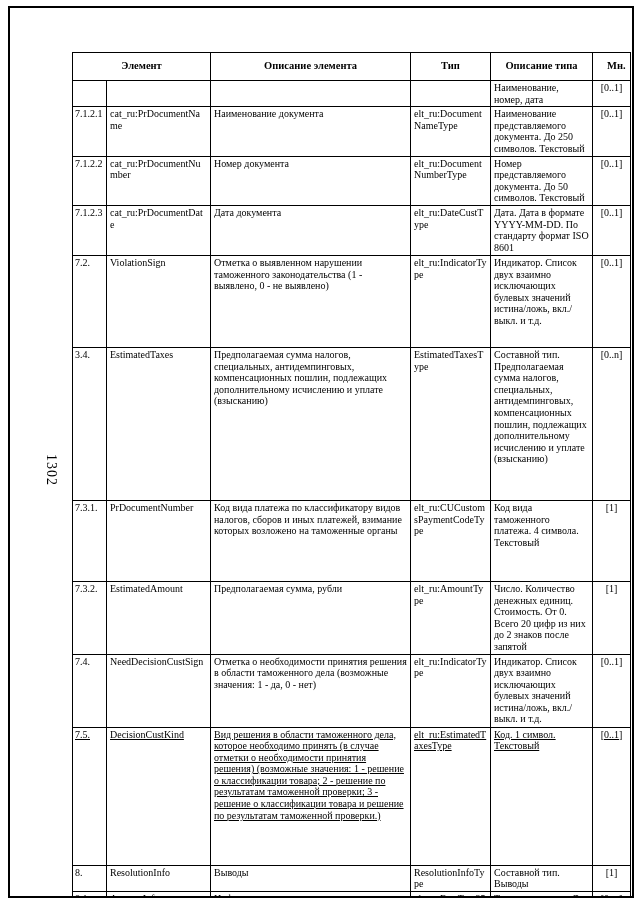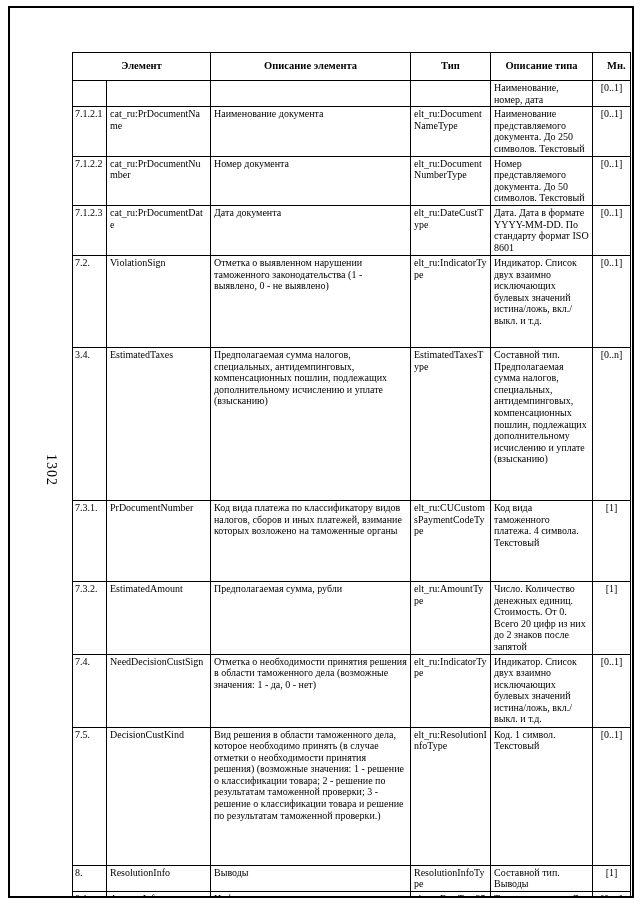--- a/index.html
+++ b/index.html
@@ -141,25 +141,25 @@
             <td class="col-mult">[1]</td>
           </tr>
           <tr style="height: 73px; padding-left: 34px;">
             <td class="col-num">7.4.</td>
             <td class="col-name">NeedDecisionCustSign</td>
             <td class="col-desc">Отметка о необходимости принятия решения в области таможенного дела (возможные значения: 1 - да, 0 - нет)</td>
             <td class="col-type">elt_ru:IndicatorType</td>
             <td class="col-type_desc">Индикатор. Список двух взаимно исключающих булевых значений истина/ложь, вкл./выкл. и т.д.</td>
             <td class="col-mult">[0..1]</td>
           </tr>
-          <tr style="height: 138px;">
+          <tr style="height: 138px; text-decoration: underline;">
             <td class="col-num">7.5.</td>
             <td class="col-name">DecisionCustKind</td>
             <td class="col-desc">Вид решения в области таможенного дела, которое необходимо принять (в случае отметки о необходимости принятия решения) (возможные значения: 1 - решение о классификации товара; 2 - решение по результатам таможенной проверки; 3 - решение о классификации товара и решение по результатам таможенной проверки.)</td>
-            <td class="col-type">elt_ru:ResolutionInfoType</td>
+            <td class="col-type">elt_ru:EstimatedTaxesType</td>
             <td class="col-type_desc">Код. 1 символ. Текстовый</td>
             <td class="col-mult">[0..1]</td>
           </tr>
           <tr style="height: 16px;">
             <td class="col-num">8.</td>
             <td class="col-name bold">ResolutionInfo</td>
             <td class="col-desc">Выводы</td>
             <td class="col-type bold">ResolutionInfoType</td>
             <td class="col-type_desc">Составной тип. Выводы</td>
             <td class="col-mult">[1]</td>

